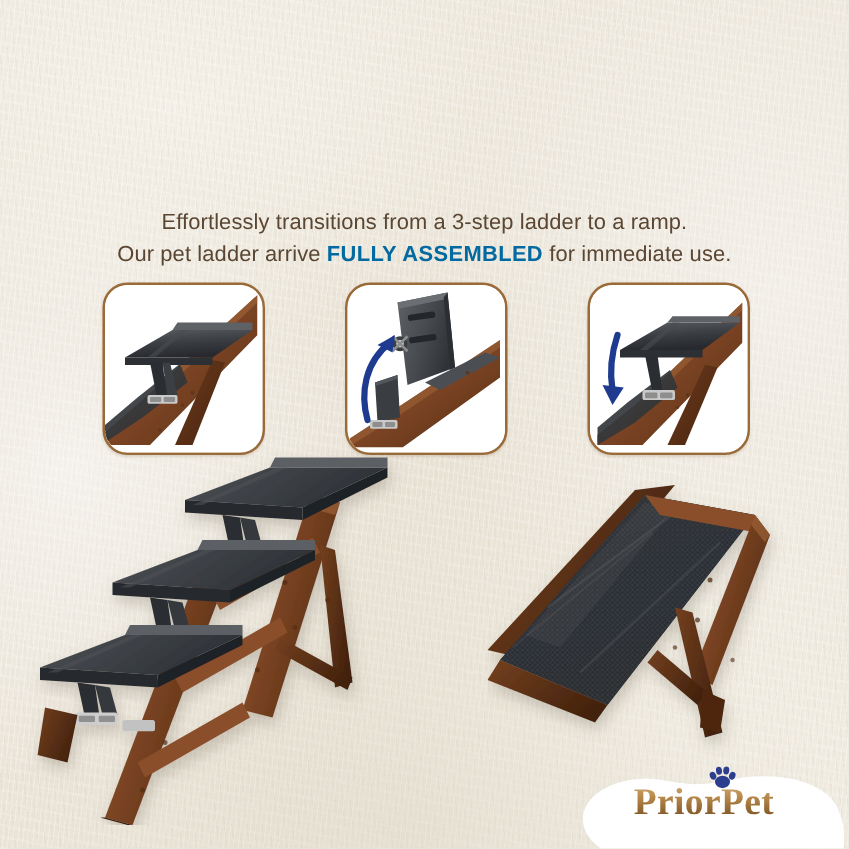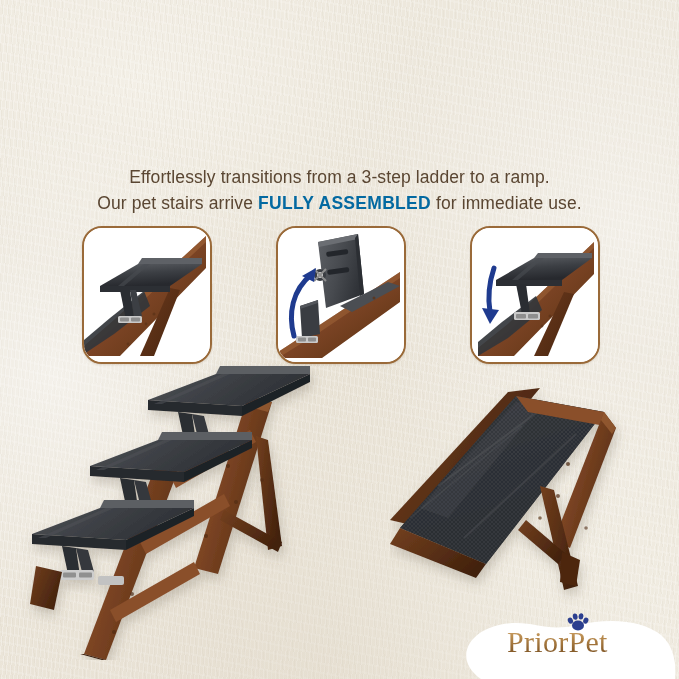--- a/index.html
+++ b/index.html
@@ -70,41 +70,41 @@
   .thumb.t3{left:470px;}
   .thumb .inner{position:absolute;inset:0;overflow:hidden;border-radius:18px;background:#fff;}
 
   
   .main{position:absolute;left:0;top:360px;width:679px;height:300px;}
 
   
   .logo-wrap{position:absolute;right:0;bottom:0;width:232px;height:92px;}
   .logo-text{
     position:absolute;left:60px;bottom:20px;
-    font-family:"Liberation Serif", serif;font-size:30px;font-weight:400;
+    font-family:"Liberation Serif", serif;font-size:30px;font-weight:700;
     letter-spacing:.3px;white-space:nowrap;
     background:linear-gradient(180deg,#d8b079 0%,#b98b4e 35%,#8a5f2c 75%,#6f4a21 100%);
     -webkit-background-clip:text;background-clip:text;color:transparent;
     -webkit-text-fill-color:transparent;
   }
   .paw{position:absolute;left:120px;bottom:48px;width:22px;height:18px;}
 </style>
 </head>
 <body>
 
 <div id="stage">
 
   <div class="bg-base"></div>
   <div class="bg-fiber"></div>
   <div class="bg-soft"></div>
 
 
   <div class="sub">
     <span>Effortlessly transitions from a 3-step ladder to a ramp.</span>
-    <span class="l2"><span>Our pet stairs arrive </span><strong>FULLY ASSEMBLED</strong><span> for immediate use.</span></span>
+    <span class="l2"><span>Our pet ladder arrive </span><strong>FULLY ASSEMBLED</strong><span> for immediate use.</span></span>
   </div>
 
   <div class="thumbs">
 
     <div class="thumb t1">
       <div class="inner">
         <svg viewBox="0 0 122 130" width="122" height="130">
           <defs>
             <linearGradient id="w1" x1="0" y1="0" x2="1" y2="1">
               <stop offset="0" stop-color="#96562f"></stop>

